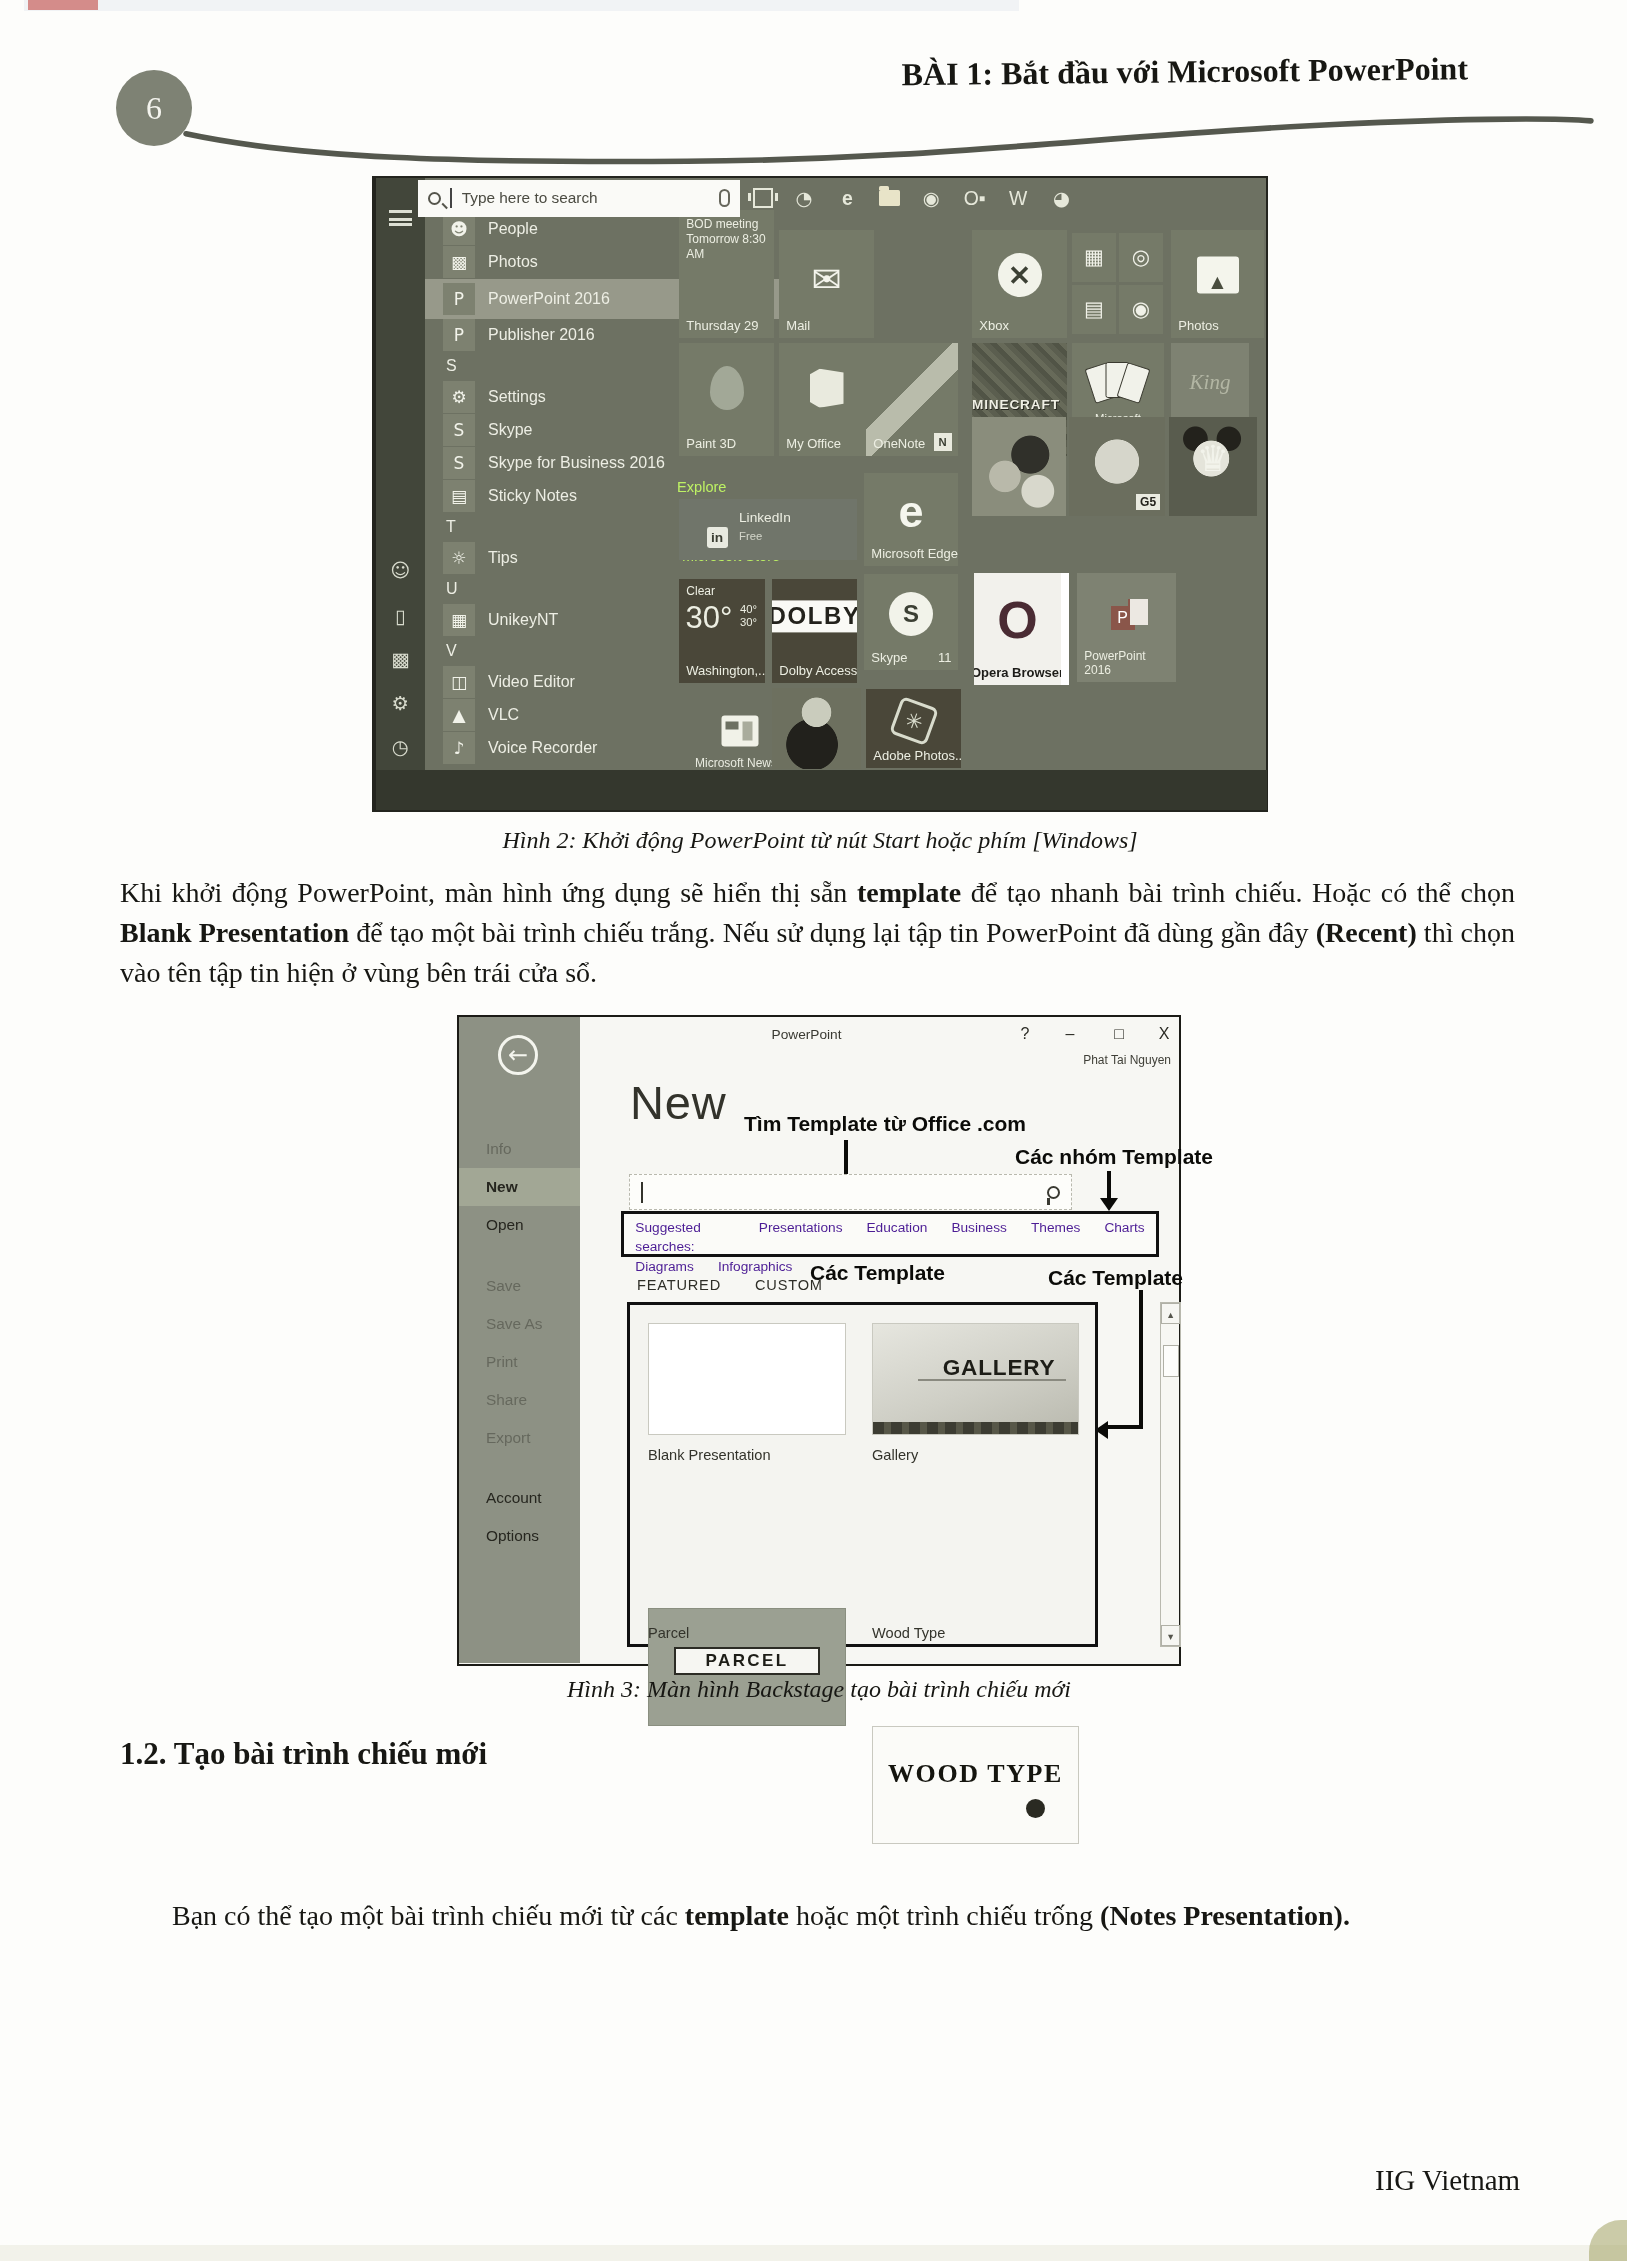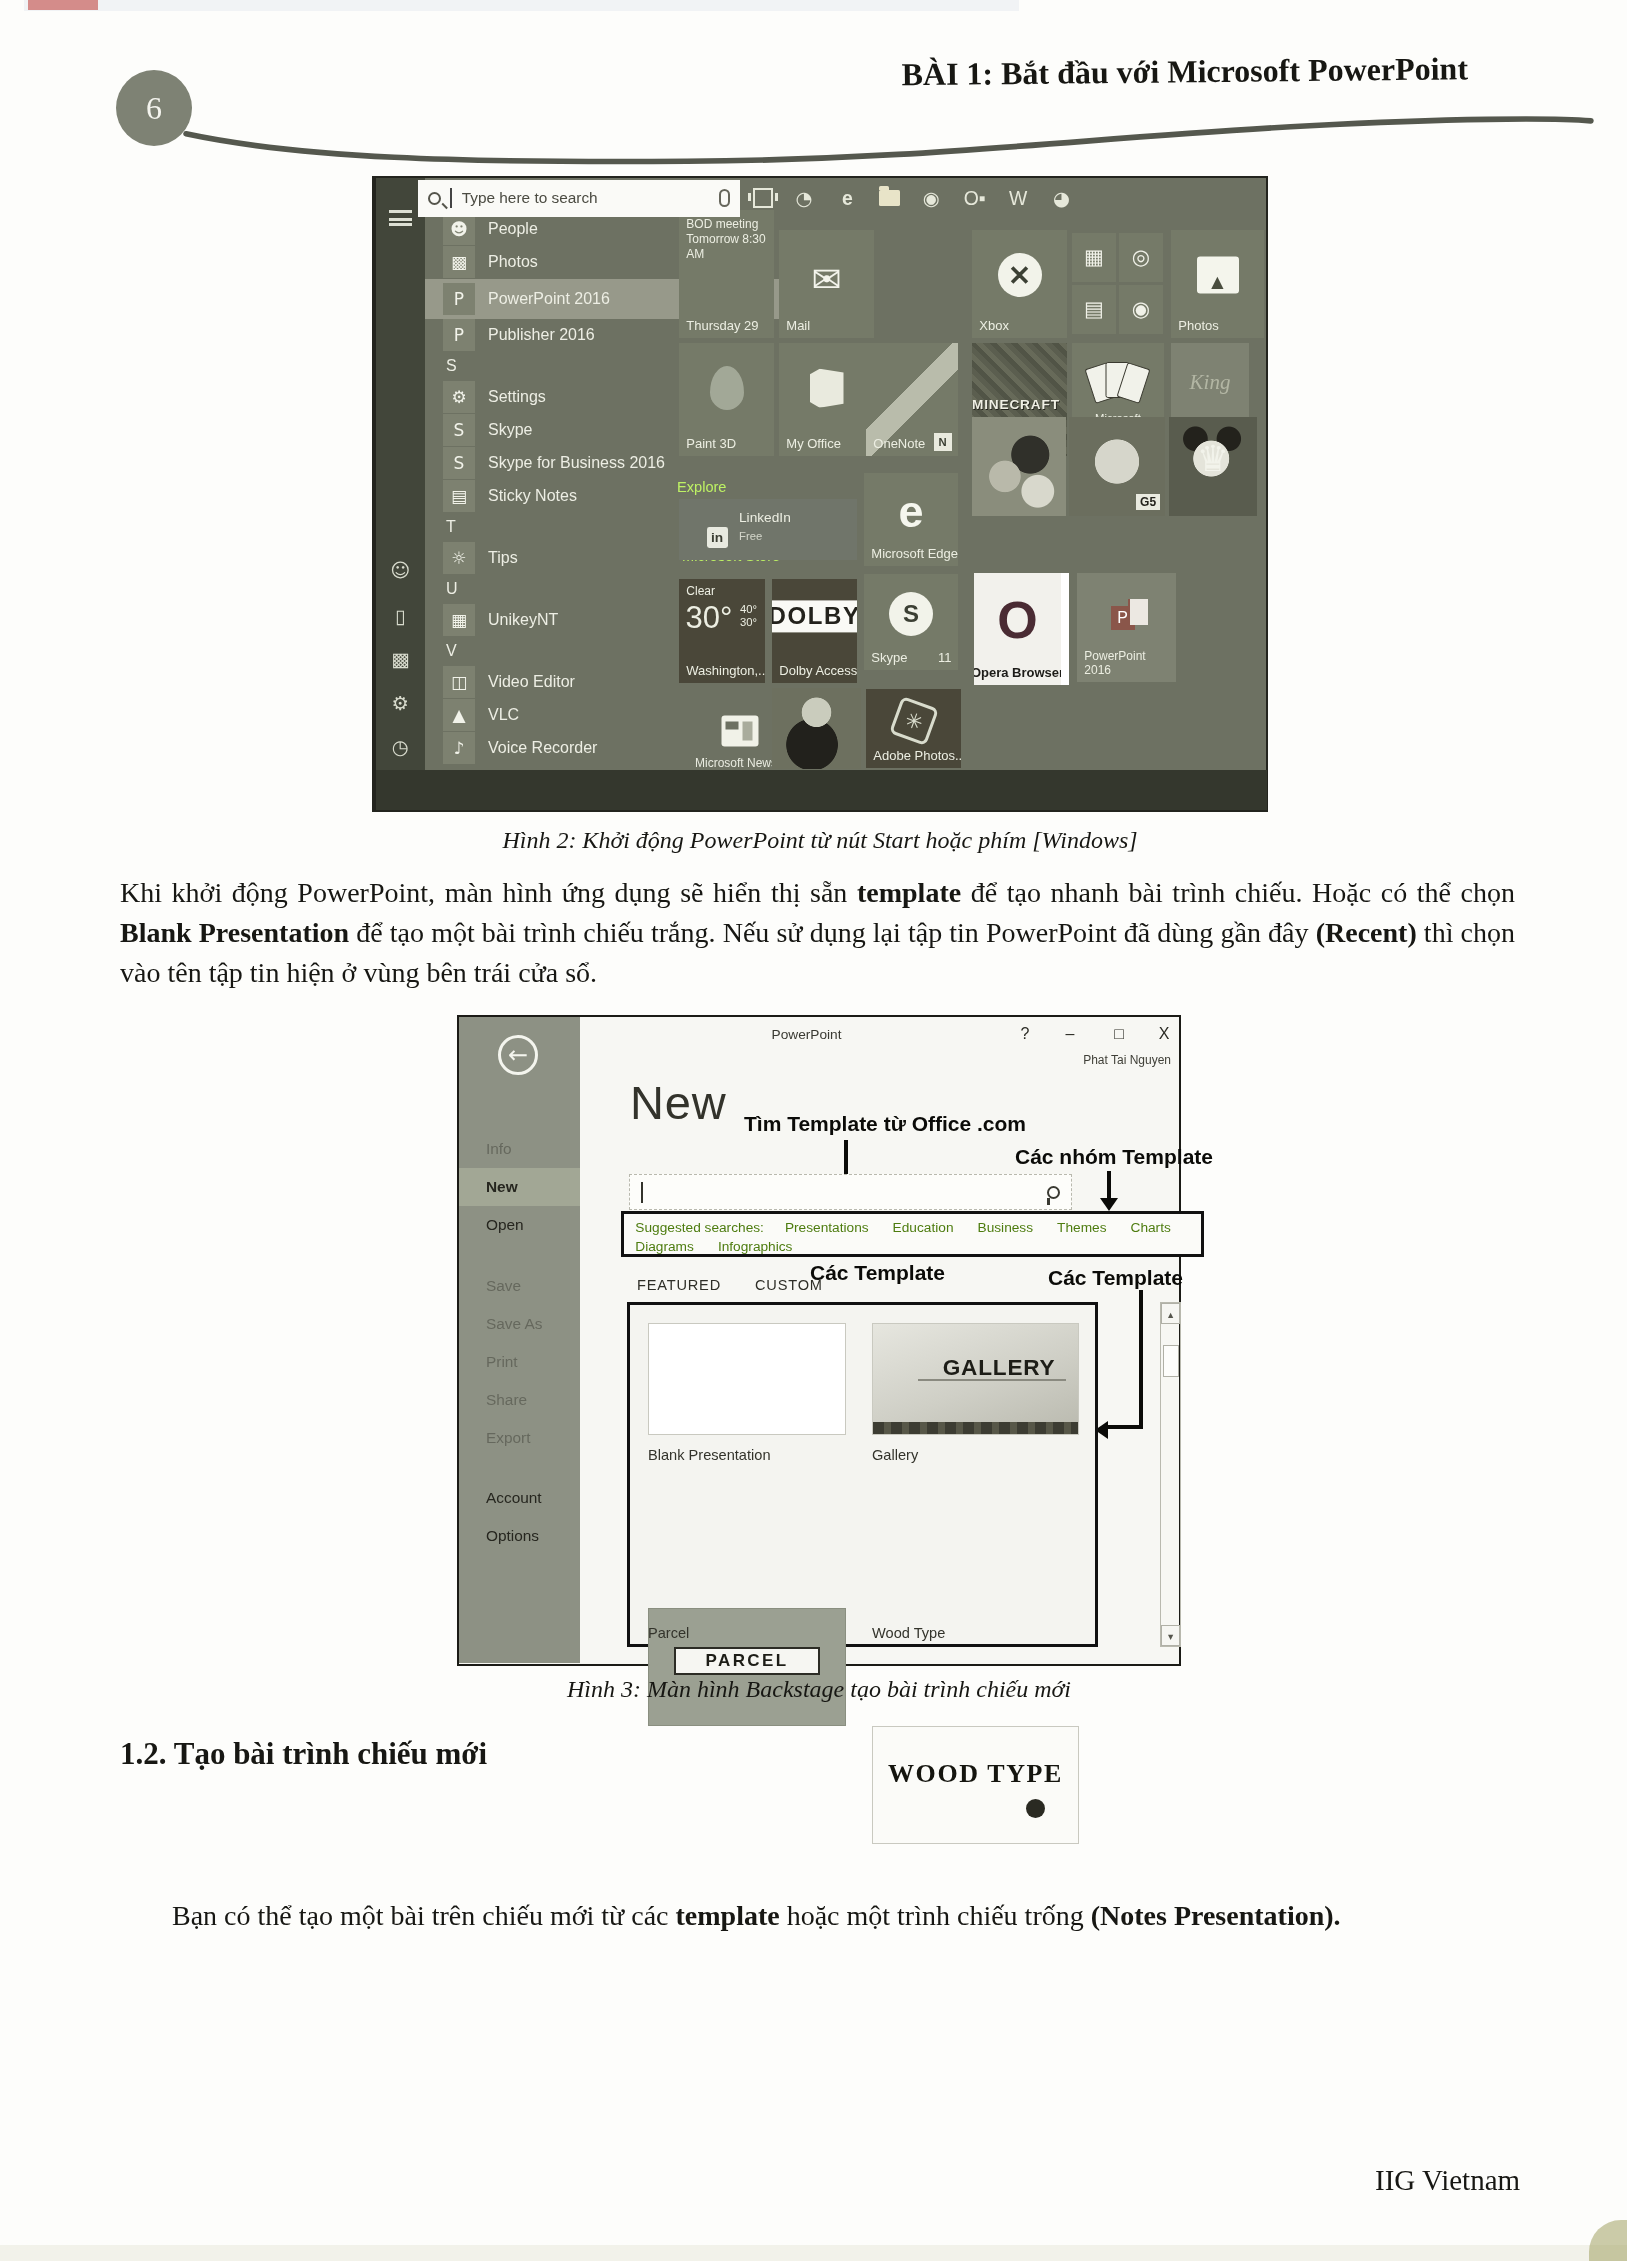--- a/index.html
+++ b/index.html
@@ -115,21 +115,21 @@
   .bs-acct{left:453px;top:36px;width:259px;text-align:right;font-size:12px;color:#3f3f37;}
   .bs-new{left:171px;top:58px;font-size:47px;font-weight:300;color:#33332b;letter-spacing:0.8px;}
   .anno{font-weight:bold;font-size:21px;color:#0b0b08;white-space:nowrap;}
   .varrow{width:4px;background:#0b0b08;}
   .ahead-d{width:0;height:0;border-left:9px solid transparent;border-right:9px solid transparent;border-top:13px solid #0b0b08;}
   .ahead-l{width:0;height:0;border-top:9px solid transparent;border-bottom:9px solid transparent;border-right:13px solid #0b0b08;}
   .searchbox{left:170px;top:157px;width:443px;height:36px;border:1.6px dashed #b9b9ae;background:#fdfdfa;display:flex;align-items:center;padding:0 11.3px;}
   .searchbox .cursor{width:1.6px;height:21px;background:#33332b;}
   .rho{margin-left:auto;width:13px;height:13px;border:2.4px solid #3a3a32;border-radius:50%;position:relative;}
   .rho:after{content:"";position:absolute;left:-1.6px;top:10.5px;width:2.4px;height:7.3px;background:#3a3a32;}
-  .sugg{left:162px;top:194px;width:583px;height:46px;border:3.2px solid #111;background:#fbfbf8;padding:4px 11.3px;font-size:13.7px;color:#4d7c0f;}
+  .sugg{left:162px;top:194px;width:538px;height:46px;border:3.2px solid #111;background:#fbfbf8;padding:4px 11.3px;font-size:13.7px;color:#4c1d95;}
   .sugg .row{display:flex;gap:21px;line-height:19.4px;}
   .tabs{left:178px;top:260px;display:flex;gap:34px;font-size:14.6px;letter-spacing:0.8px;color:#2e2e27;}
   .tarea{left:168px;top:285px;width:471px;height:345px;border:3.2px solid #111;background:#f4f4f0;}
   .thumb{border:0.8px solid #c9c9c0;background:#fff;}
   .tname{font-size:14.6px;color:#33332b;}
   .gal{background:linear-gradient(160deg,#e6e6df 0%,#cfcfc6 55%,#b9b9ae 100%);position:relative;}
   .gal .gt{position:absolute;left:34%;top:28%;font-size:22.6px;font-weight:bold;color:#1d1d17;letter-spacing:0.8px;}
   .gal .gl{position:absolute;left:22%;right:6%;top:50%;height:2.4px;background:#8a8a80;}
   .gal .gs{position:absolute;left:0;right:0;bottom:0;height:12px;background:repeating-linear-gradient(90deg,#3c3c32 0 11.3px,#575748 11.3px 18px);}
   .parcelth{background:#9ba092;position:relative;border:0.8px solid #8a8f80;}
@@ -542,17 +542,17 @@
     <div class="abs sbar">
       <div class="sbtn" style="top:0">▴</div>
       <div class="sthumb"></div>
       <div class="sbtn" style="bottom:0">▾</div>
     </div>
   </div>
 
   <div class="abs caption" style="left:457px;top:1676px;width:724px">Hình 3: Màn hình Backstage tạo bài trình chiếu mới</div>
 
   <div class="abs sec-h" style="left:120px;top:1736px"><span>1.2.</span> <span>Tạo bài trình chiếu mới</span></div>
-  <p class="abs body-text" style="left:172px;top:1896px;width:1347px;margin:0"><span>Bạn có thể tạo một bài trên chiếu mới từ các </span><b>template</b><span> hoặc một trình chiếu trống </span><b>(Notes Presentation).</b></p>
+  <p class="abs body-text" style="left:172px;top:1896px;width:1347px;margin:0"><span>Bạn có thể tạo một bài trình chiếu mới từ các </span><b>template</b><span> hoặc một trình chiếu trống </span><b>(Notes Presentation).</b></p>
 
   <div class="abs footer" style="left:1375px;top:2164px">IIG Vietnam</div>
 </div>
 
 
 </body></html>

